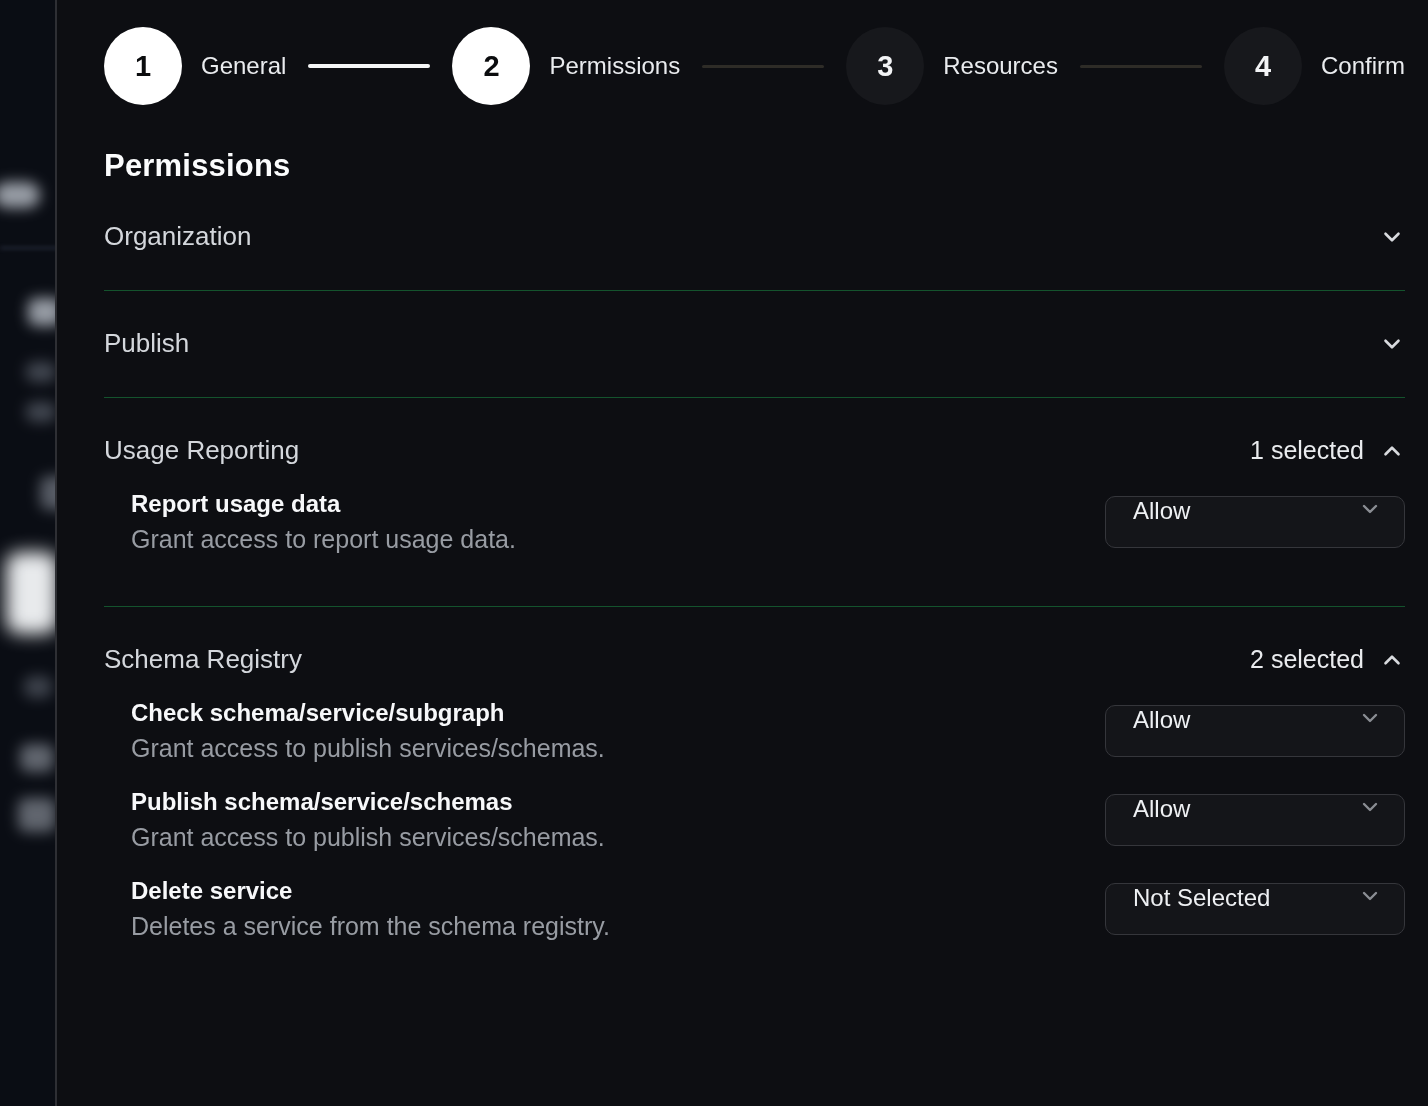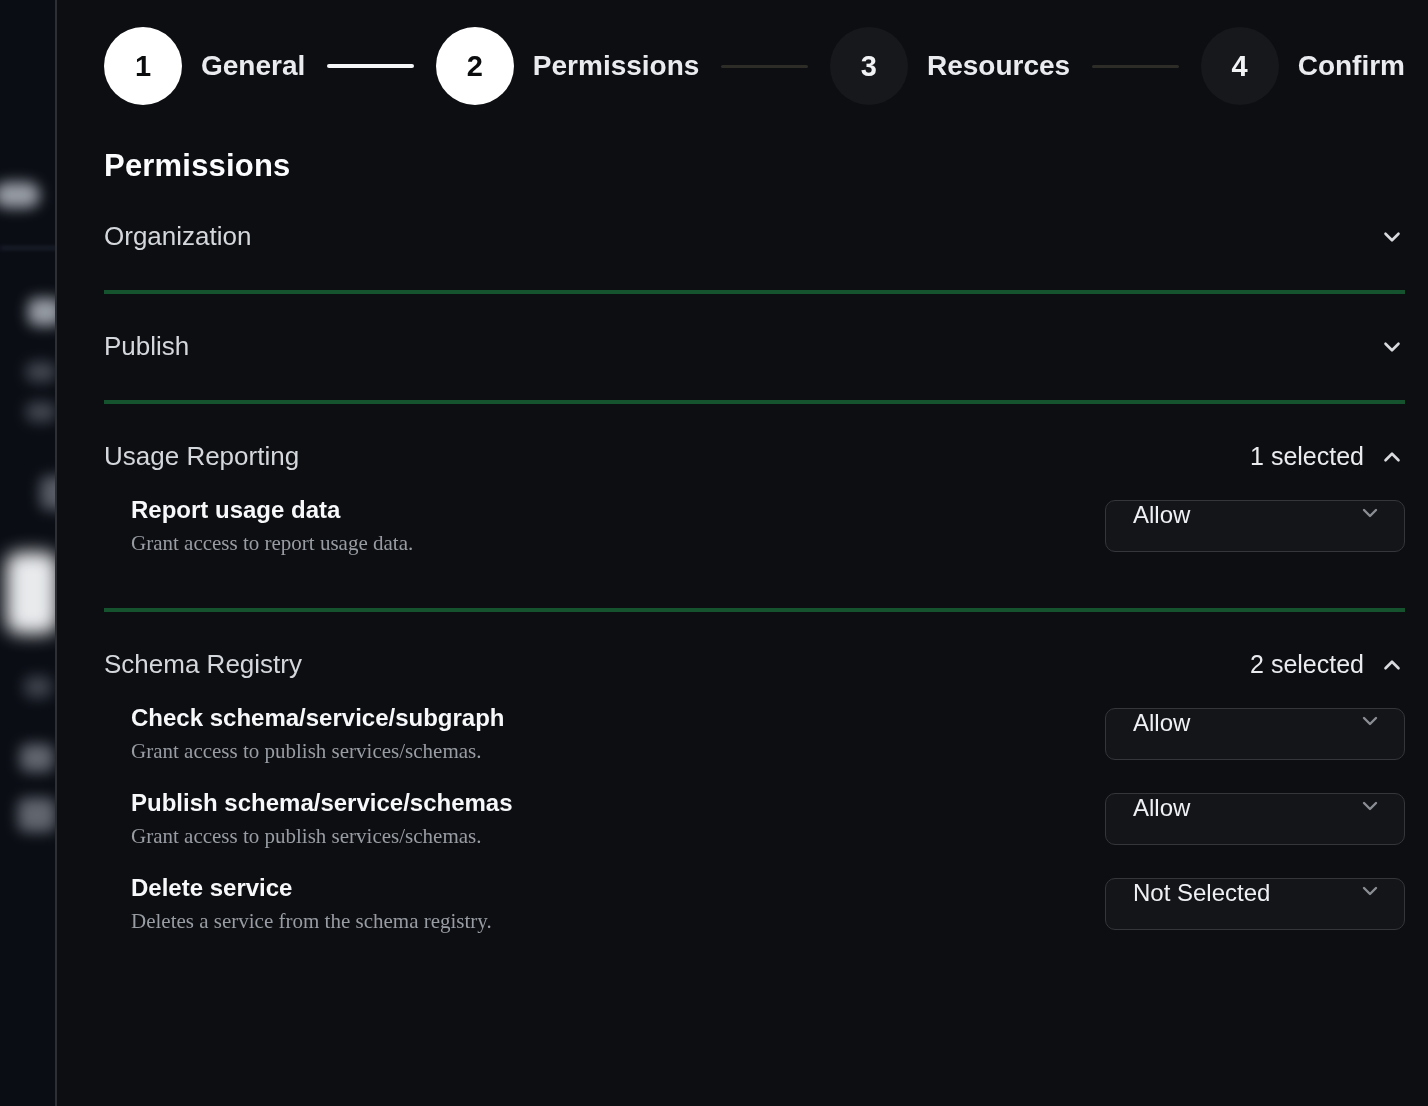--- a/index.html
+++ b/index.html
@@ -39,48 +39,48 @@
   
   .stepper { display: flex; align-items: center; width: 1301px; }
   .step { display: flex; align-items: center; cursor: pointer; }
   .step-circle {
     width: 78px; height: 78px; border-radius: 50%;
     display: flex; align-items: center; justify-content: center;
     font-size: 29px; font-weight: 700; flex: 0 0 78px;
   }
   .step.done .step-circle, .step.active .step-circle { background: #ffffff; color: #0b0c0e; }
   .step.upcoming .step-circle { background: #17181c; color: #f2f3f5; }
-  .step-label { margin-left: 19px; font-size: 28px; font-weight: 700; color: #e9ebee; white-space: nowrap; }
+  .step-label { margin-left: 19px; font-size: 24px; font-weight: 400; color: #e9ebee; white-space: nowrap; }
   .connector { flex: 1; height: 4px; border-radius: 2px; margin: 0 22px; }
   .connector.done { background: #f4f5f6; }
   .connector.todo { background: #2e2c27; height: 3px; }
 
   
   .page-title { margin-top: 43px; font-size: 31px; font-weight: 700; color: #fbfcfd; letter-spacing: .2px; }
 
   
   .sections { width: 1301px; }
-  .section { border-bottom: 4px solid #14532d; }
+  .section { border-bottom: 1px solid #14532d; }
   .section:last-child { border-bottom: none; }
   .section-header {
     display: flex; align-items: center; justify-content: space-between;
     padding: 37px 0 38px 0; cursor: pointer;
   }
   .section.expanded .section-header { padding-bottom: 14px; }
   .section-title { font-size: 26px; font-weight: 400; color: #d4d7dc; }
   .section-right { display: flex; align-items: center; gap: 15px; }
   .selected-count { font-size: 25px; font-weight: 500; color: #e9ebee; }
   .chev { width: 26px; height: 26px; display: block; }
   .chev path { stroke: #d8dade; stroke-width: 2.4; fill: none; stroke-linecap: round; stroke-linejoin: round; }
 
   .perm-rows { margin: 10px 0 0 27px; padding-bottom: 52px; display: flex; flex-direction: column; gap: 25px; }
   .perm-row { display: flex; align-items: center; justify-content: space-between; }
   .perm-info { flex: 1; padding-right: 30px; }
   .perm-name { font-size: 24px; font-weight: 700; color: #f7f8fa; margin-bottom: 7px; }
-  .perm-desc { font-size: 21px; font-weight: 400; color: #989ca3; font-family: Liberation Serif, serif; }
+  .perm-desc { font-size: 25px; font-weight: 400; color: #989ca3; }
 
   .select {
     width: 300px; height: 52px; flex: 0 0 300px;
     background: #141519; border: 1px solid #35363b; border-radius: 10px;
     display: flex; justify-content: space-between;
     padding: 0 22px 0 27px; cursor: pointer;
   }
   .select-value { font-size: 24px; font-weight: 400; color: #eef0f3; }
   .select .chev { width: 24px; height: 24px; }
   .select .chev path { stroke: #8a8d93; }

